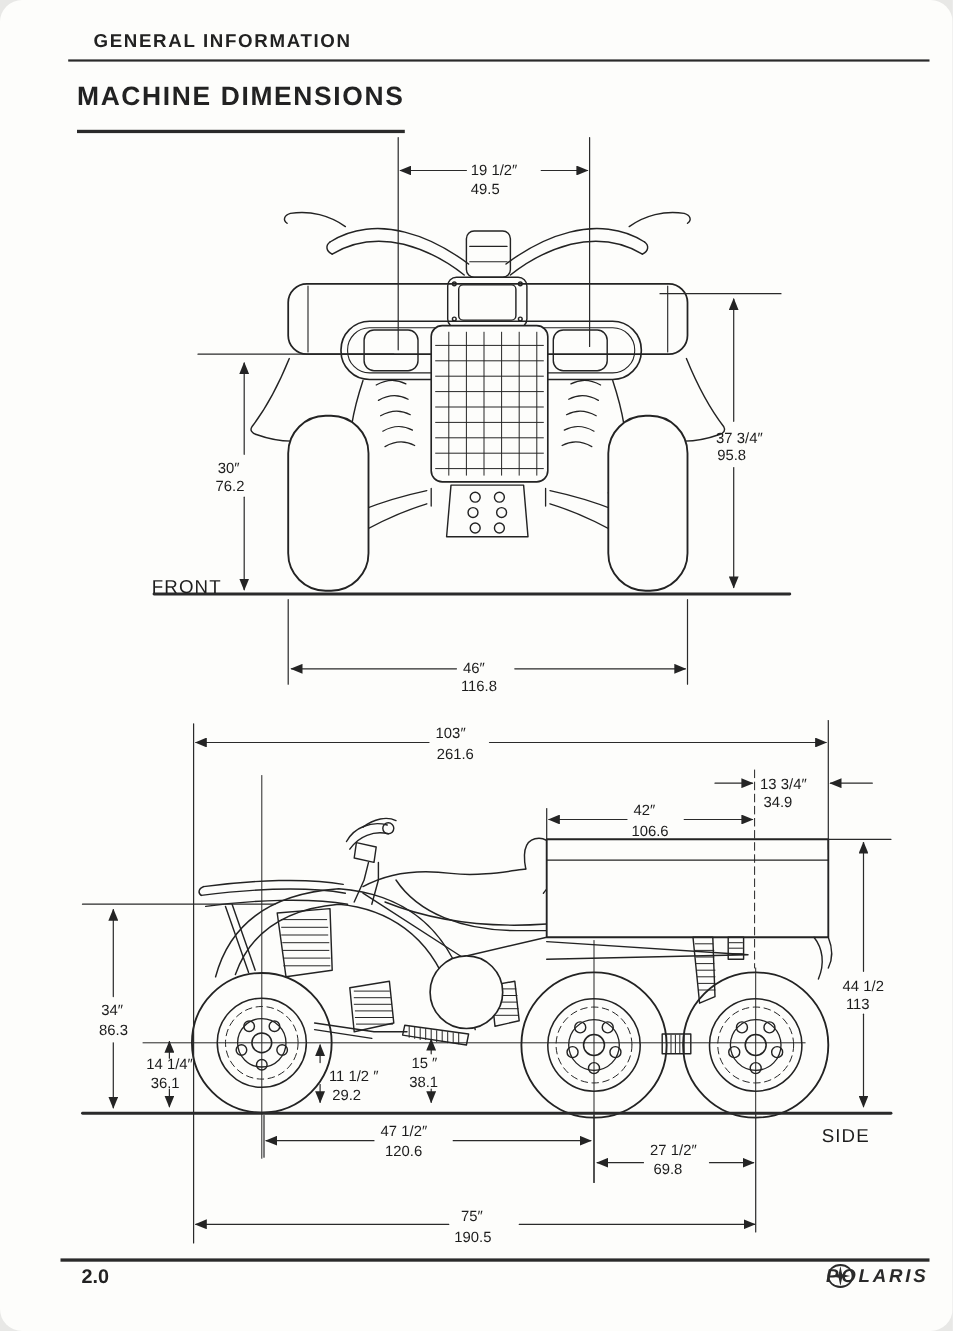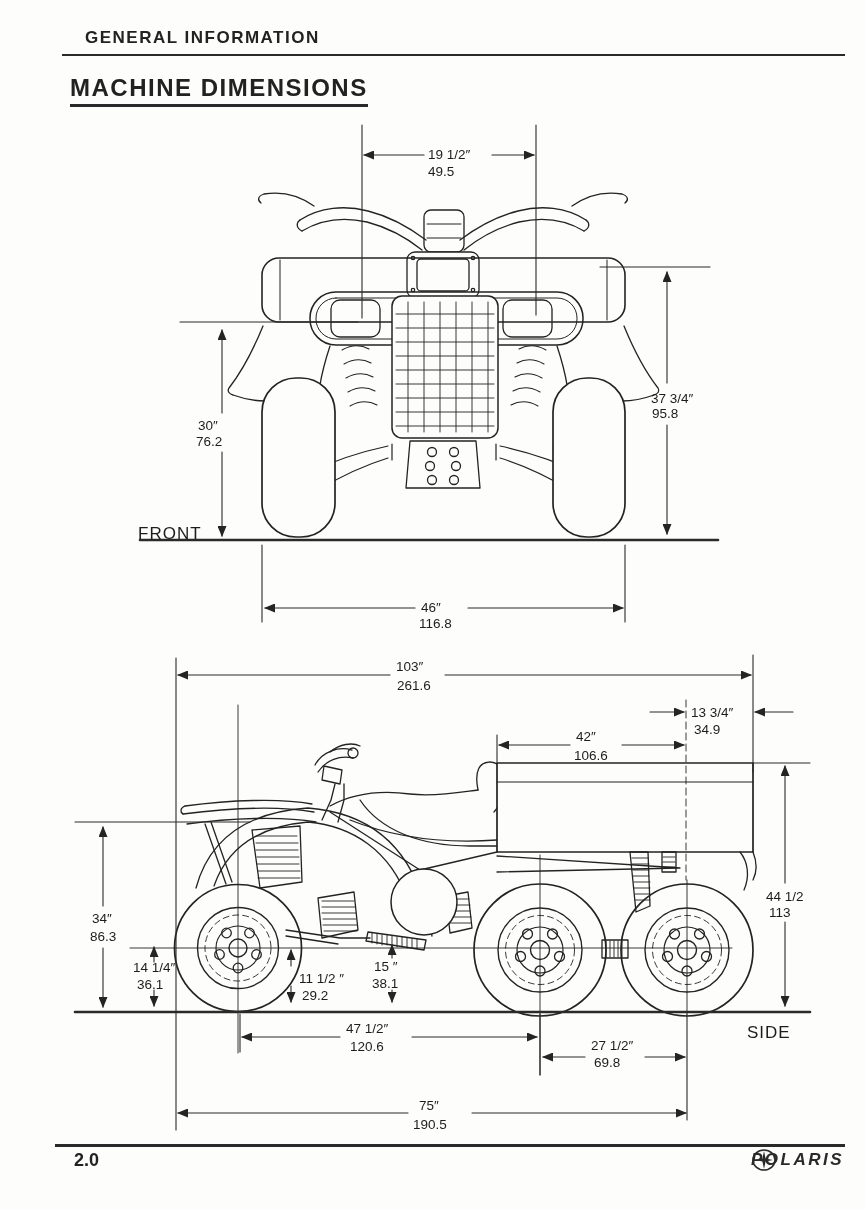--- a/index.html
+++ b/index.html
@@ -1,21 +1,21 @@
 <!DOCTYPE html>
 <html><head>
 <meta charset="utf-8">
 <style>
   html,body{margin:0;padding:0;background:#e8e8e6;}
   .page{position:relative;width:866px;height:1210px;background:#fdfdfb;margin:0 auto;
-        font-family:"Liberation Sans",sans-serif;color:#1c1c1c;overflow:hidden;}
+        font-family:"Liberation Sans",sans-serif;color:#1c1c1c;overflow:hidden;border-radius:20px;}
   .hdr{position:absolute;left:62px;top:28px;width:783px;border-bottom:2.5px solid #2a2a2a;padding-bottom:6px;}
   .hdr .t{font-size:17px;font-weight:bold;letter-spacing:1.5px;color:#222;padding-left:23px;}
   .title{position:absolute;left:70px;top:74px;font-size:24px;font-weight:bold;letter-spacing:1.5px;
-         color:#222;border-bottom:3px solid #2a2a2a;padding-bottom:2px;}
+         color:#222;border-bottom:3px solid #2a2a2a;padding-bottom:16px;}
   svg{position:absolute;overflow:visible;}
   svg text{font-family:"Liberation Sans",sans-serif;font-size:13.5px;fill:#1d1d1d;}
   svg text.big{font-size:17px;letter-spacing:1px;}
   .ftr-rule{position:absolute;left:55px;top:1144px;width:790px;border-top:3px solid #2a2a2a;}
   .pgnum{position:absolute;left:74px;top:1150px;font-size:18px;font-weight:bold;color:#222;}
   .brand{position:absolute;right:22px;top:1150px;display:flex;align-items:center;gap:4px;}
   .brand .word{font-size:17px;font-weight:bold;letter-spacing:2.5px;color:#2a2a2a;
                font-family:"Liberation Sans",sans-serif;font-style:italic;}
 </style>
 </head>

